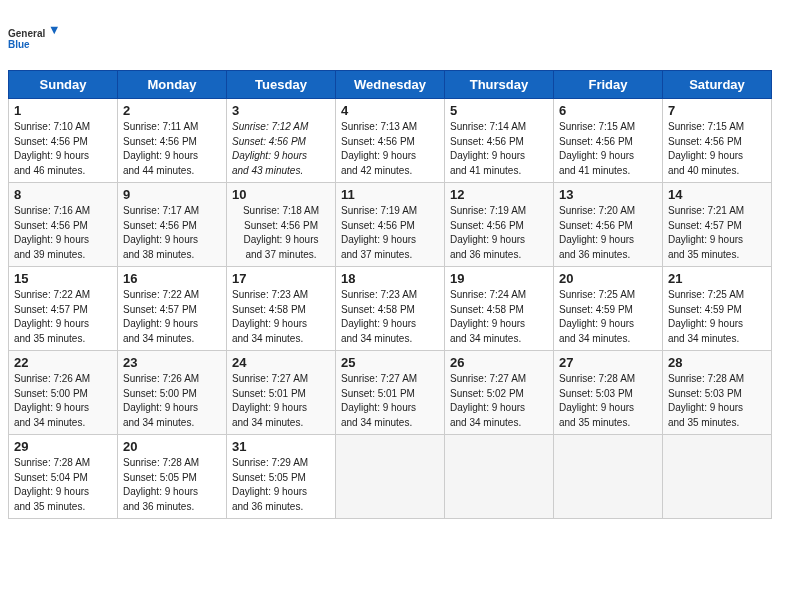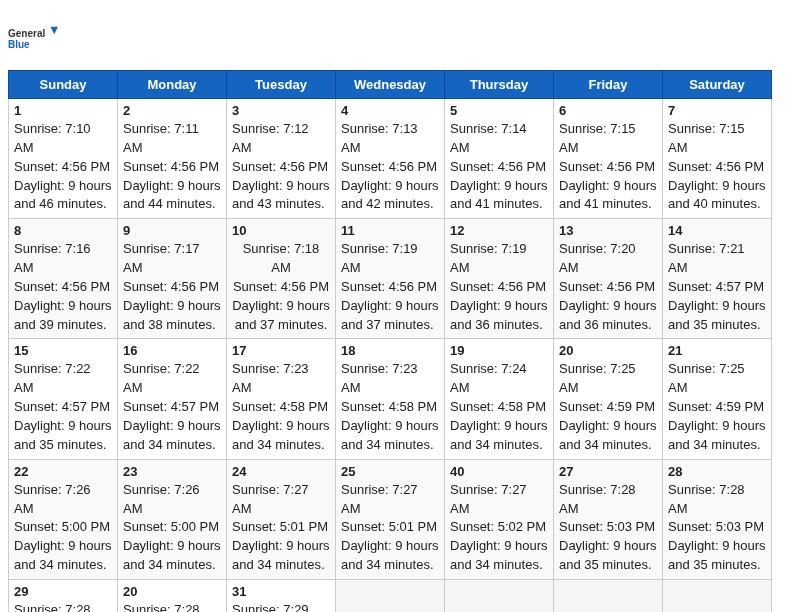--- a/index.html
+++ b/index.html
@@ -66,21 +66,21 @@
     td.empty {
       background: #f5f5f5;
     }
     .day-num {
       font-size: 13px;
       font-weight: bold;
       margin-bottom: 2px;
       display: block;
     }
     .day-info {
-      font-size: 13px;
+      font-size: 10px;
       line-height: 1.45;
       color: #222;
     }
     tr:nth-child(even) td:not(.empty) {
       background: #f9f9f9;
     }
   </style>
 </head>
 <body>
 
@@ -122,21 +122,21 @@
           </td>
           <td>
             <span class="day-num">2</span>
             <div class="day-info" style="white-space: pre-line;">Sunrise: 7:11 AM
 Sunset: 4:56 PM
 Daylight: 9 hours
 and 44 minutes.</div>
           </td>
           <td>
             <span class="day-num">3</span>
-            <div class="day-info" style="white-space: pre-line;">Sunrise: 7:12 AM
+            <div class="day-info" style="white-space: pre-line; font-style: italic;">Sunrise: 7:12 AM
 Sunset: 4:56 PM
 Daylight: 9 hours
 and 43 minutes.</div>
           </td>
           <td>
             <span class="day-num">4</span>
             <div class="day-info" style="white-space: pre-line;">Sunrise: 7:13 AM
 Sunset: 4:56 PM
 Daylight: 9 hours
 and 42 minutes.</div>
@@ -288,21 +288,21 @@
 and 34 minutes.</div>
           </td>
           <td>
             <span class="day-num">25</span>
             <div class="day-info" style="white-space: pre-line;">Sunrise: 7:27 AM
 Sunset: 5:01 PM
 Daylight: 9 hours
 and 34 minutes.</div>
           </td>
           <td>
-            <span class="day-num">40</span>
+            <span class="day-num">26</span>
             <div class="day-info" style="white-space: pre-line;">Sunrise: 7:27 AM
 Sunset: 5:02 PM
 Daylight: 9 hours
 and 34 minutes.</div>
           </td>
           <td>
             <span class="day-num">27</span>
             <div class="day-info" style="white-space: pre-line;">Sunrise: 7:28 AM
 Sunset: 5:03 PM
 Daylight: 9 hours

